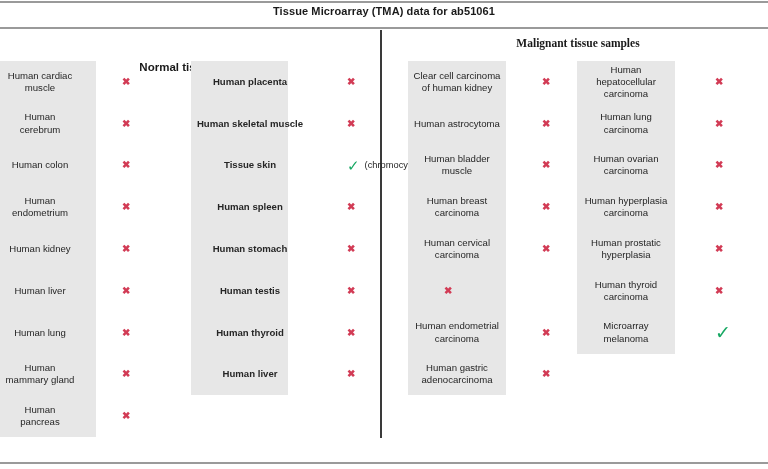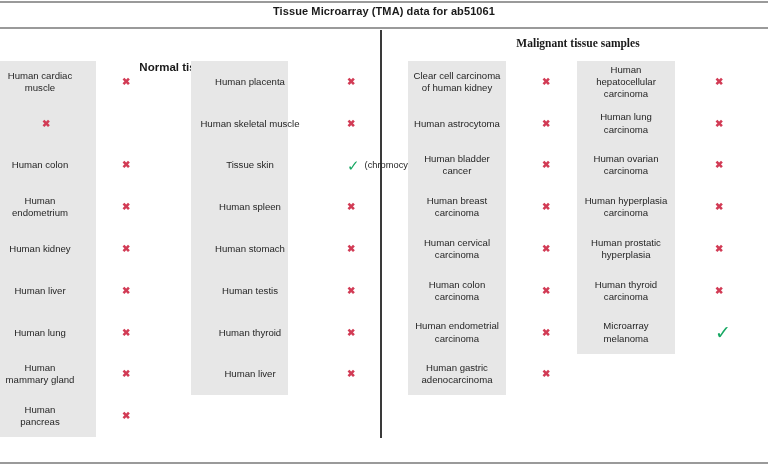--- a/index.html
+++ b/index.html
@@ -105,21 +105,21 @@
     font-size: 9.6px;
     line-height: 12.2px;
     color: #262626;
     text-align: center;
     display: flex;
     align-items: center;
     justify-content: center;
     height: 100%;
   }
   .col-1 .label { width: 80px;  }
-  .col-2 .label { width: 118px;  }
+  .col-2 .label { width: 118px; font-weight: bold;  }
   .col-3 .label { width: 98px;  }
   .col-4 .label { width: 98px;  }
 
   .mark-cell {
     box-sizing: border-box;
     display: flex;
     align-items: center;
     height: 100%;
     padding-left: 40px;
     white-space: nowrap;
@@ -166,20 +166,21 @@
   <div class="column col-1">
     <div class="band" style="height: 376.2px;"></div>
     <div class="rows">
         <div class="row">
           <div class="label">Human cardiac muscle</div>
           <div class="mark-cell">
             <span class="mark-x">✖</span>
           </div>
         </div>
         <div class="row">
+          <div class="label">Human cerebrum</div>
           <div class="mark-cell">
             <span class="mark-x">✖</span>
           </div>
         </div>
         <div class="row">
           <div class="label">Human colon</div>
           <div class="mark-cell">
             <span class="mark-x">✖</span>
           </div>
         </div>
@@ -286,39 +287,38 @@
             <span class="mark-x">✖</span>
           </div>
         </div>
         <div class="row">
           <div class="label">Human astrocytoma</div>
           <div class="mark-cell">
             <span class="mark-x">✖</span>
           </div>
         </div>
         <div class="row">
-          <div class="label">Human bladder cancer</div>
+          <div class="label">Human bladder muscle</div>
           <div class="mark-cell">
             <span class="mark-x">✖</span>
           </div>
         </div>
         <div class="row">
           <div class="label">Human breast carcinoma</div>
           <div class="mark-cell">
             <span class="mark-x">✖</span>
           </div>
         </div>
         <div class="row">
           <div class="label">Human cervical carcinoma</div>
           <div class="mark-cell">
             <span class="mark-x">✖</span>
           </div>
         </div>
         <div class="row">
-          <div class="label">Human colon carcinoma</div>
           <div class="mark-cell">
             <span class="mark-x">✖</span>
           </div>
         </div>
         <div class="row">
           <div class="label">Human endometrial carcinoma</div>
           <div class="mark-cell">
             <span class="mark-x">✖</span>
           </div>
         </div>

